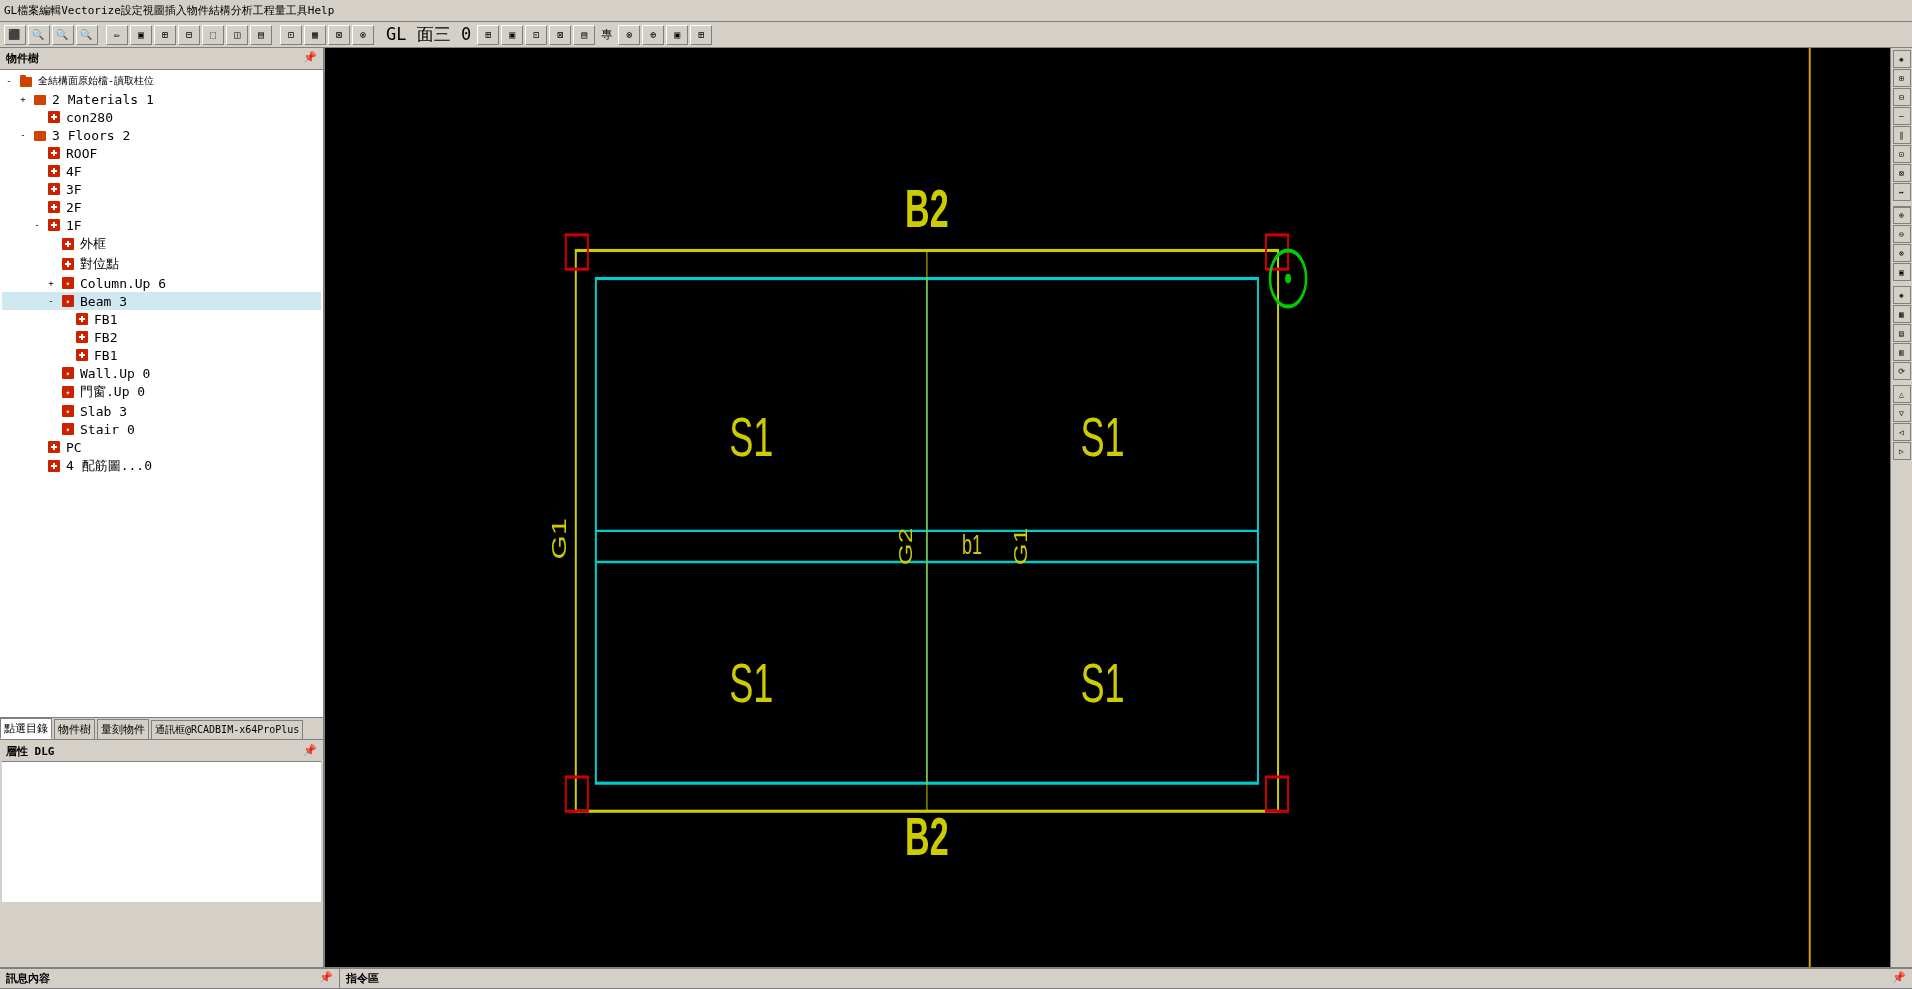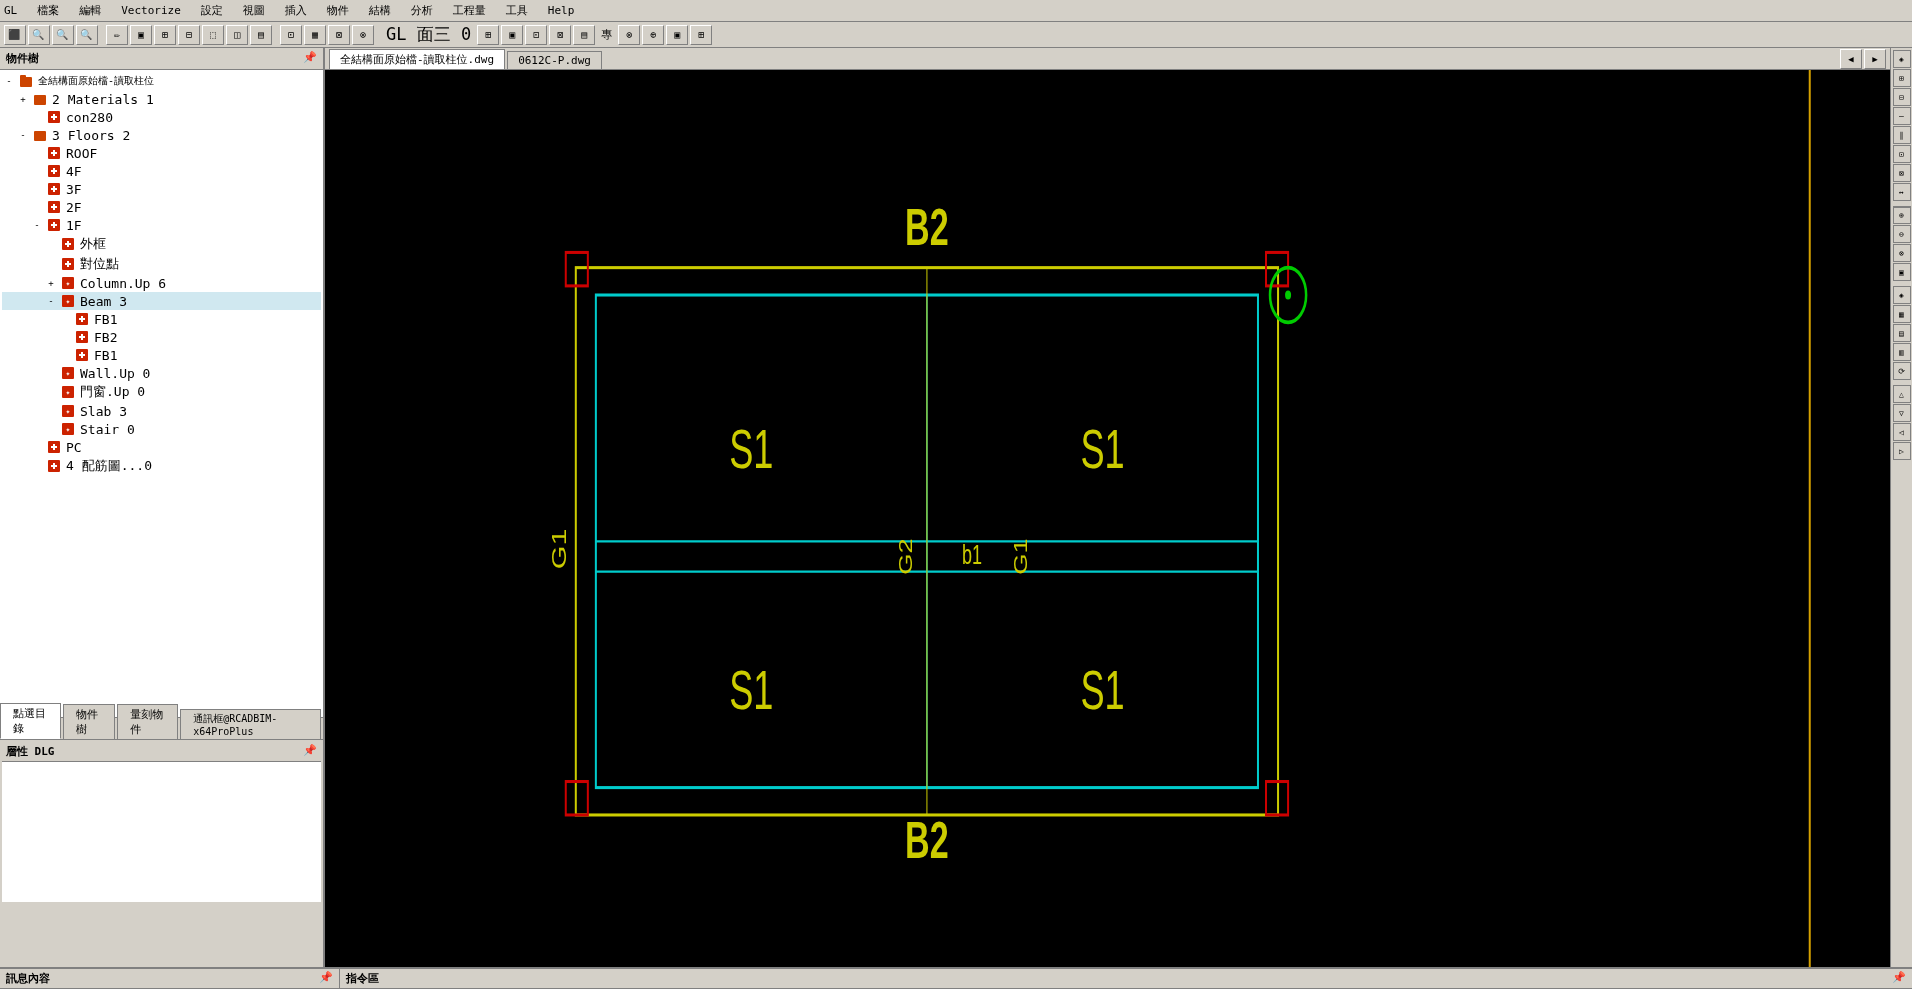--- a/index.html
+++ b/index.html
@@ -6,21 +6,21 @@
     body { width: 1912px; height: 989px; overflow: hidden; background: #c0c0c0; font-family: 'MS Gothic', 'SimSun', monospace; font-size: 12px; }
 
     
     #menubar {
       height: 22px;
       background: #d4d0c8;
       display: flex;
       align-items: center;
       border-bottom: 1px solid #808080;
       padding: 0 4px;
-      gap: 20px;
+      gap: 0;
     }
     #menubar span { font-size: 11px; color: #000; cursor: pointer; }
 
     
     #toolbar {
       height: 26px;
       background: #d4d0c8;
       display: flex;
       align-items: center;
       border-bottom: 1px solid #808080;
@@ -96,27 +96,28 @@
     .tree-indent-4 { padding-left: 56px; }
 
     #tabs-bottom-left {
       height: 22px;
       background: #d4d0c8;
       border-top: 1px solid #808080;
       display: flex;
       align-items: flex-end;
     }
     .tab-btn {
-      padding: 2px 12px;
+      padding: 2px 3px;
       font-size: 11px;
       border: 1px solid #808080;
       border-bottom: none;
       background: #d4d0c8;
       cursor: pointer;
       margin-right: 2px;
+      text-align: right;
     }
     .tab-btn.active {
       background: #ffffff;
       border-bottom: 1px solid #ffffff;
     }
 
     
     #props-panel {
       height: 228px;
       background: #d4d0c8;
@@ -575,28 +576,20 @@
         <span>層性 DLG</span>
         <span>📌</span>
       </div>
       <div id="props-content"></div>
     </div>
   </div>
 
   <div style="display:flex; flex:1; flex-direction:row;">
     <div id="cad-area">
 
-      <div id="drawing-tabs">
-        <div class="drawing-tab active">全結構面原始檔-讀取柱位.dwg</div>
-        <div class="drawing-tab">0612C-P.dwg</div>
-        <div id="drawing-tab-nav">
-          <div class="toolbar-btn" style="font-size:9px;">◀</div>
-          <div class="toolbar-btn" style="font-size:9px;">▶</div>
-        </div>
-      </div>
 
       <div id="cad-canvas">
         <svg id="cad-svg" viewBox="0 0 1560 590" preserveAspectRatio="none">
 
           <rect x="0" y="0" width="1560" height="590" fill="#000000"></rect>
 
           <line x1="1480" y1="0" x2="1480" y2="590" stroke="#d4a000" stroke-width="2"></line>
 
           <rect x="250" y="130" width="700" height="360" fill="none" stroke="#cccc00" stroke-width="2"></rect>
 

